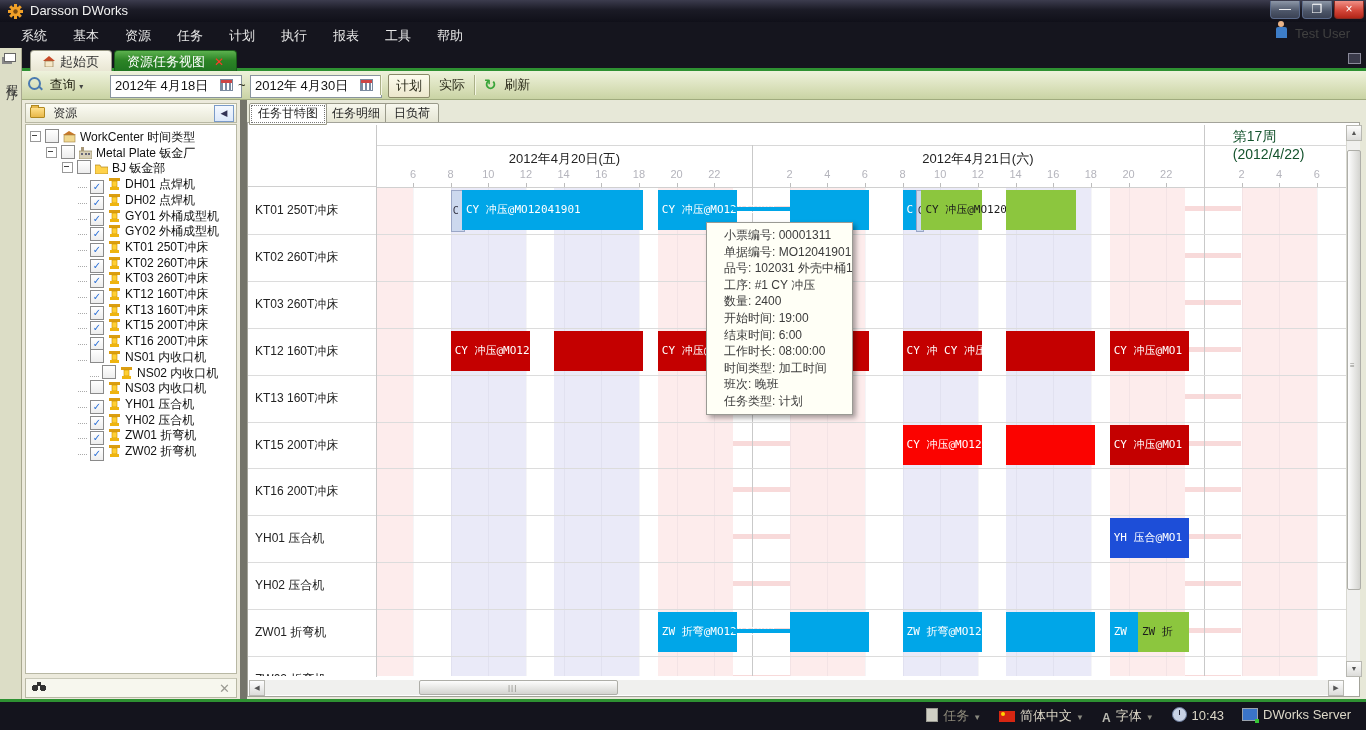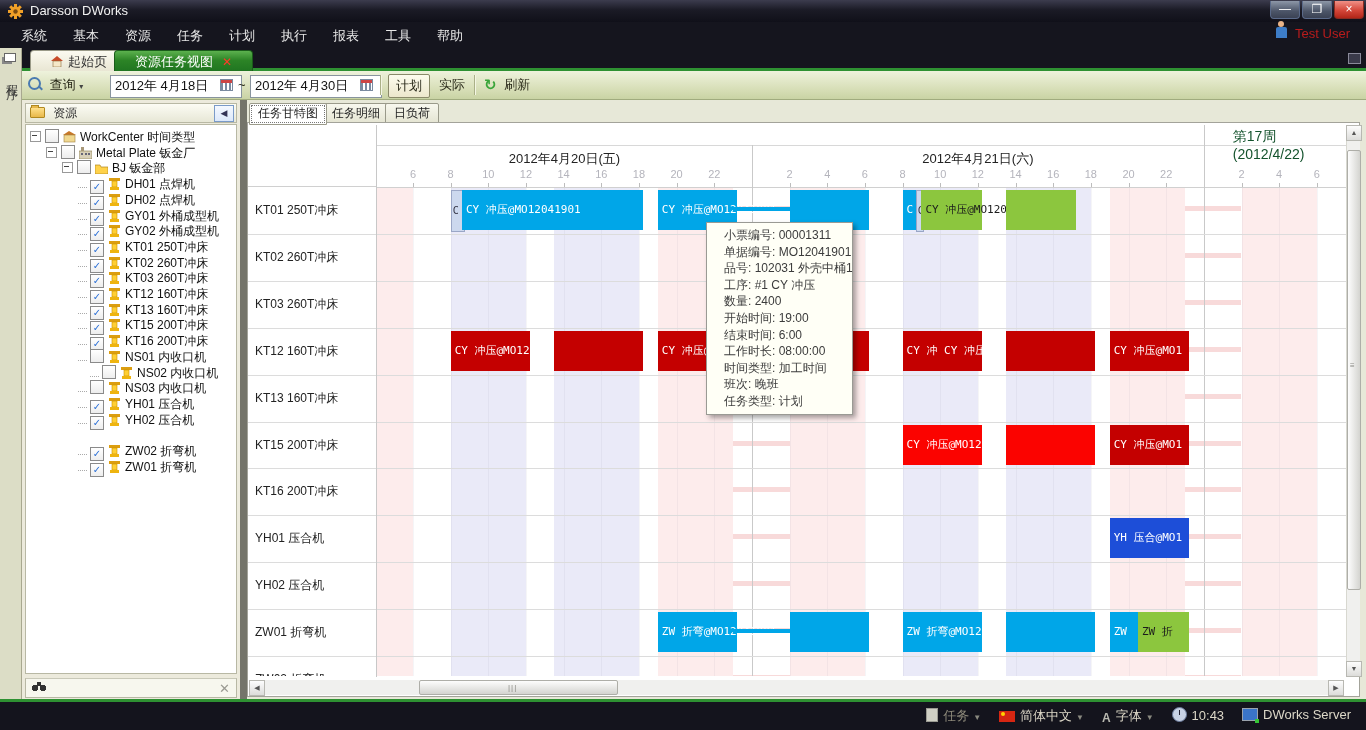--- a/index.html
+++ b/index.html
@@ -8,25 +8,25 @@
   #app{position:relative;width:1366px;height:730px;}
   .abs{position:absolute;box-sizing:border-box;}
   
   .titlebar{left:0;top:0;width:1366px;height:22px;background:linear-gradient(#3c3c4e,#1b1b26 45%,#101019);color:#fff;}
   .title-text{left:30px;top:3px;font-size:13px;color:#f2f2f2;}
   .winbtn{top:1px;width:30px;height:18px;border:1px solid #5a6a8a;border-top:none;border-radius:0 0 4px 4px;
           background:linear-gradient(#8d97a8,#4c5568 60%,#3b4254);color:#fff;text-align:center;line-height:16px;font-size:12px;}
   .winbtn.close{background:linear-gradient(#f09086,#d4473a 55%,#b22619);border-color:#8a2a20;}
   .menubar{left:0;top:22px;width:1366px;height:26px;background:#15151e;}
   .menu-item{display:inline-block;color:#e8e8e8;font-size:13px;padding:5px 13px;cursor:default;}
-  .userbox{right:16px;top:26px;color:#b91c1c;font-size:13px;}
+  .userbox{right:16px;top:26px;color:#404040;font-size:13px;}
   .user-ico{display:inline-block;width:11px;height:11px;background:#3d7dc8;border-radius:2px 2px 0 0;position:relative;margin-right:5px;}
   .user-ico::before{content:"";position:absolute;left:2.5px;top:-6px;width:6px;height:6px;border-radius:50%;background:#e8b488;}
   .tabstrip{left:22px;top:48px;width:1344px;height:23px;background:#15151e;border-bottom:3px solid #2e9132;}
-  .doctab{position:absolute;top:2px;height:21px;border-radius:4px 4px 0 0;font-size:13px;line-height:21px;padding:0 20px;}
+  .doctab{position:absolute;top:2px;height:21px;border-radius:4px 4px 0 0;font-size:13px;line-height:21px;padding:0 12px;}
   .doctab.home{left:8px;background:linear-gradient(#fbfaf0,#e8e5d2);color:#333;border:1px solid #9a9a88;border-bottom:none;}
   .doctab.active{left:92px;background:linear-gradient(#5cb14e,#2c8426 45%,#1f7420);color:#fff;border:1px solid #1a5c1a;border-bottom:none;}
   .tab-x{color:#ff3a2a;font-weight:bold;margin-left:9px;font-size:12px;}
   .strip-icon{left:1348px;top:53px;width:13px;height:11px;border:1px solid #8a8a9a;background:#3a3a4a;}
   
   .toolbar{left:22px;top:71px;width:1344px;height:29px;background:linear-gradient(#eef2dc,#d9e0ba 60%,#c9d3a4);border-bottom:1px solid #a0ab7e;}
   .tbtn{position:absolute;top:3px;height:22px;font-size:13px;color:#2a2a1a;line-height:22px;}
   .lens{display:inline-block;width:9px;height:9px;border:2px solid #4a7ab0;border-radius:50%;position:relative;top:1px;margin-right:5px;}
   .lens::after{content:"";position:absolute;left:8px;top:8px;width:5px;height:2px;background:#4a7ab0;transform:rotate(45deg);}
   .datebox{position:absolute;top:4px;height:21px;background:#fff;border:1px solid #88949e;font-size:13px;line-height:19px;padding:0 4px;color:#111;}
@@ -271,21 +271,21 @@
         <div class="titem" style="left: 52px; top: 270.9px;"><span class="stub"></span><span class="cb">✓</span><span class="nico"><svg width="13" height="12">
               <rect x="1" y="0" width="11" height="3" fill="#dc9e10"></rect>
               <rect x="4" y="3" width="5" height="6" fill="#ffcf33" stroke="#c89000" stroke-width="0.6"></rect>
               <rect x="2" y="9" width="9" height="3" fill="#eeb410"></rect>
             </svg></span><span>YH01 压合机</span></div>
         <div class="titem" style="left: 52px; top: 286.6px;"><span class="stub"></span><span class="cb">✓</span><span class="nico"><svg width="13" height="12">
               <rect x="1" y="0" width="11" height="3" fill="#dc9e10"></rect>
               <rect x="4" y="3" width="5" height="6" fill="#ffcf33" stroke="#c89000" stroke-width="0.6"></rect>
               <rect x="2" y="9" width="9" height="3" fill="#eeb410"></rect>
             </svg></span><span>YH02 压合机</span></div>
-        <div class="titem" style="left: 52px; top: 302.3px; margin-top: 32px;"><span class="stub"></span><span class="cb">✓</span><span class="nico"><svg width="13" height="12">
+        <div class="titem" style="left: 52px; top: 302.3px;"><span class="stub"></span><span class="cb">✓</span><span class="nico"><svg width="13" height="12">
               <rect x="1" y="0" width="11" height="3" fill="#dc9e10"></rect>
               <rect x="4" y="3" width="5" height="6" fill="#ffcf33" stroke="#c89000" stroke-width="0.6"></rect>
               <rect x="2" y="9" width="9" height="3" fill="#eeb410"></rect>
             </svg></span><span>ZW01 折弯机</span></div>
         <div class="titem" style="left: 52px; top: 318px;"><span class="stub"></span><span class="cb">✓</span><span class="nico"><svg width="13" height="12">
               <rect x="1" y="0" width="11" height="3" fill="#dc9e10"></rect>
               <rect x="4" y="3" width="5" height="6" fill="#ffcf33" stroke="#c89000" stroke-width="0.6"></rect>
               <rect x="2" y="9" width="9" height="3" fill="#eeb410"></rect>
             </svg></span><span>ZW02 折弯机</span></div>
       </div>

